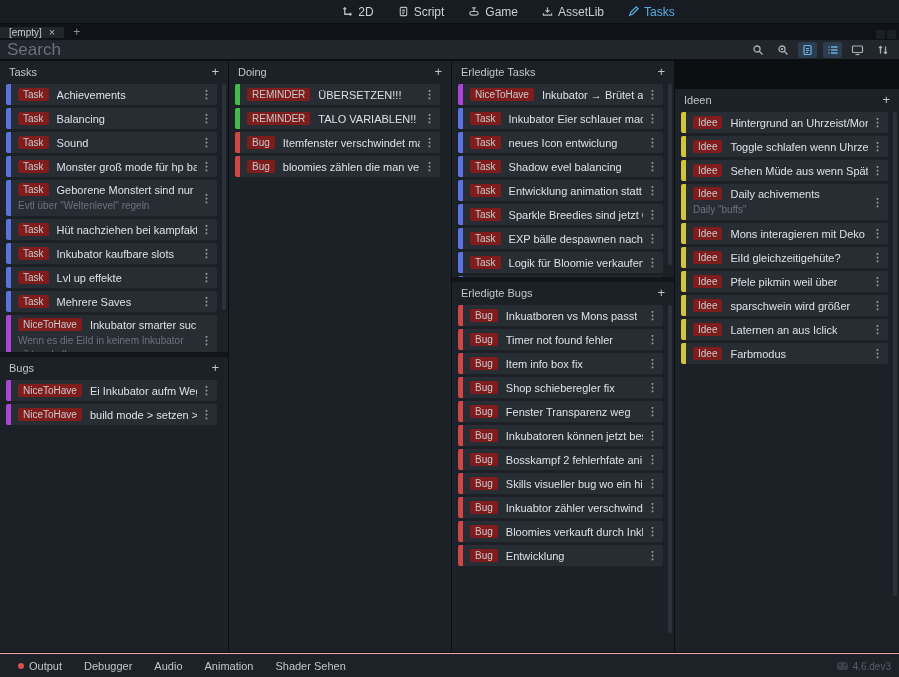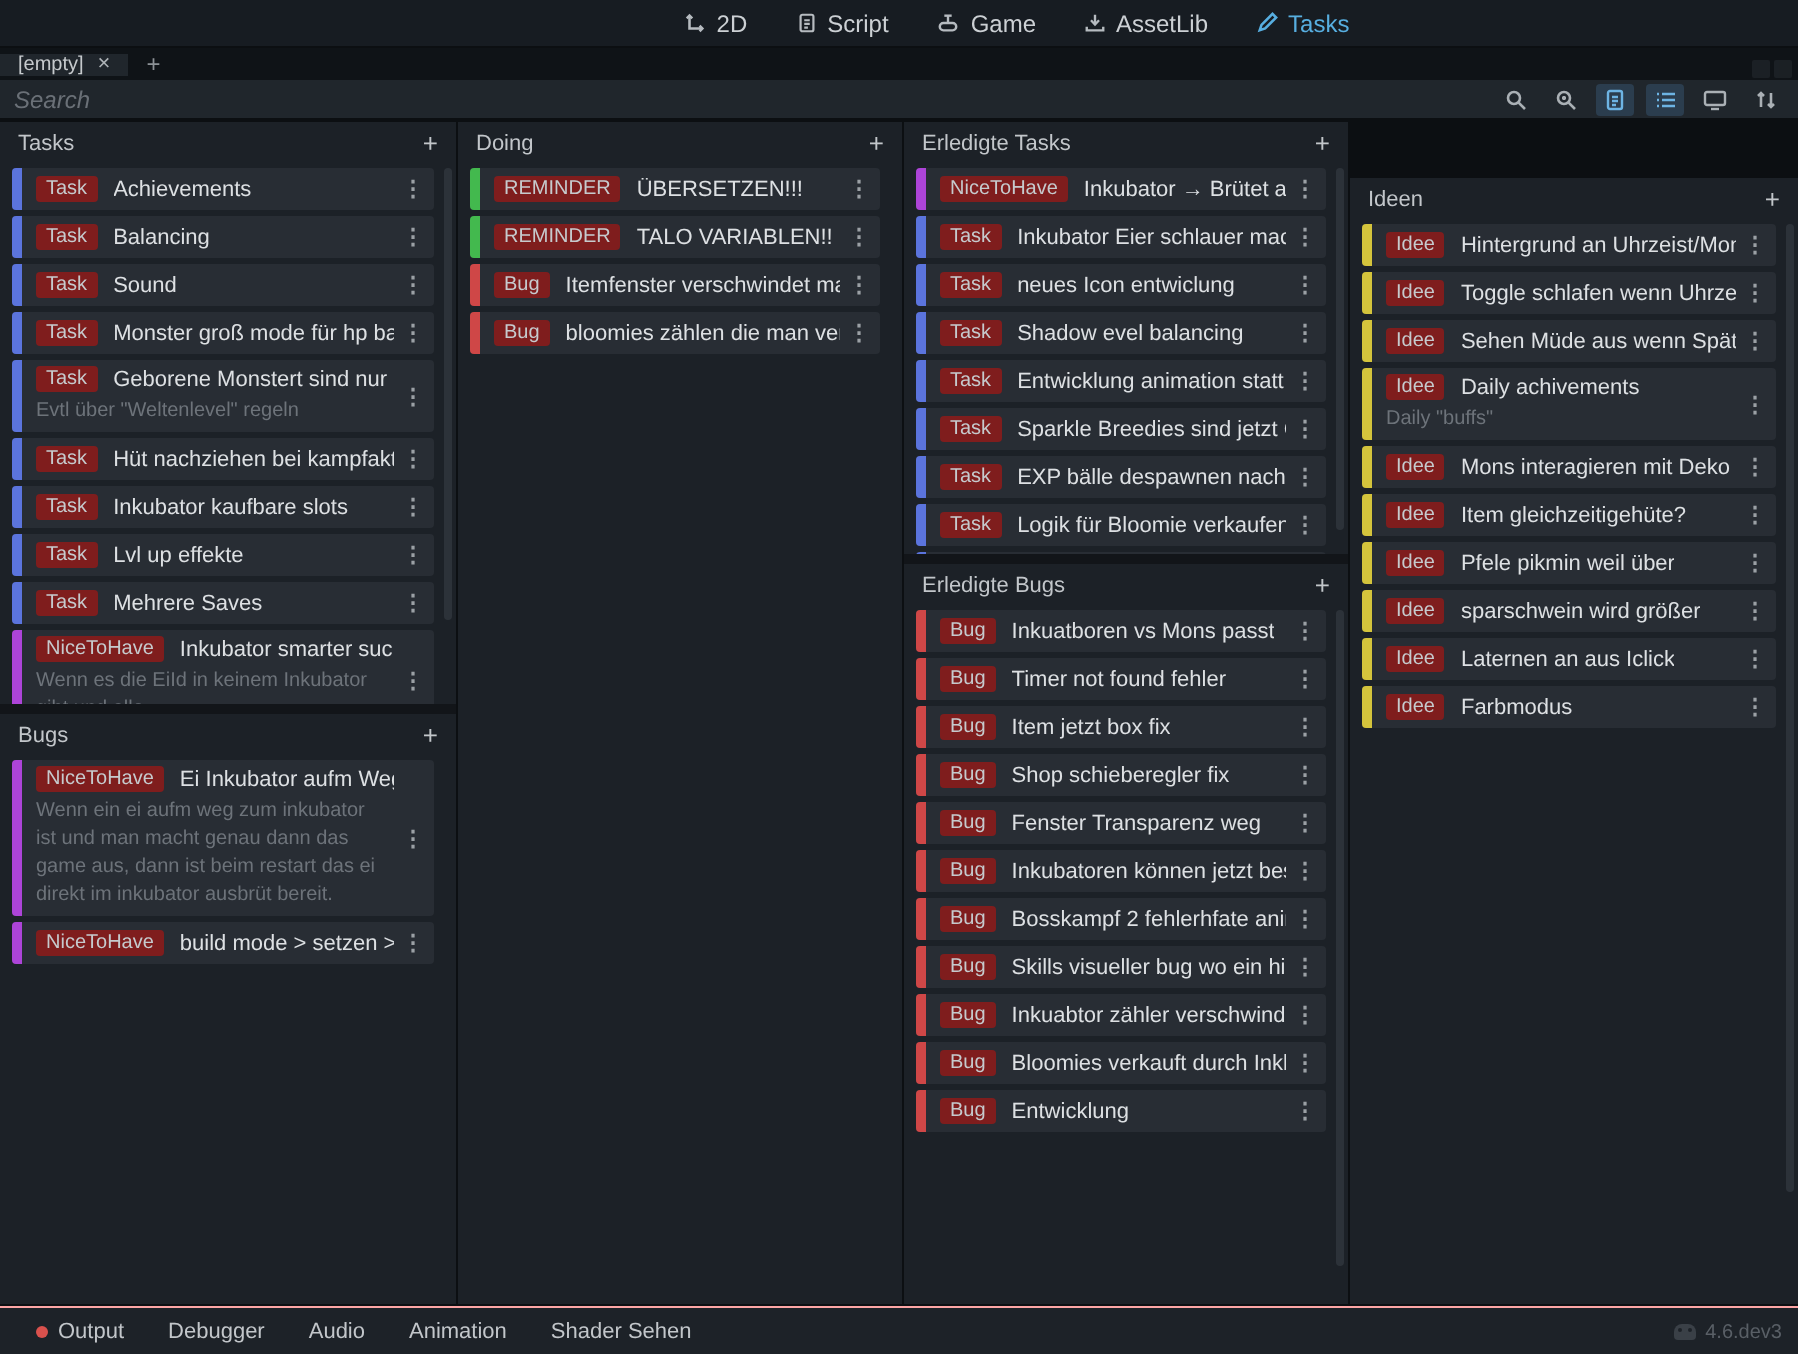--- a/index.html
+++ b/index.html
@@ -31,21 +31,21 @@
   .tab-add { color:#8c9196; font-size:12px; padding:0 9px; display:flex; align-items:center; }
   .tab-scrollers { position:absolute; right:3px; bottom:1px; display:flex; gap:2px; opacity:.45; }
   .tab-scrollers span { width:9px; height:9px; background:#2a3036; border-radius:1px; }
   
   .searchrow {
     height:20px; background:#20262c; display:flex; align-items:center;
     padding:0 7px; gap:6px; border-bottom:1px solid #0c0f12;
   }
   .search-input {
     flex:1; background:transparent; border:none; outline:none;
-    color:#c6cacd; font-size:12px; font-family:"Liberation Sans",sans-serif;font-style:italic;
+    color:#c6cacd; font-size:17px; font-family:"Liberation Sans",sans-serif;
   }
   .search-input::placeholder { color:#6a7077; }
   .icon-btn {
     width:19px; height:16px; display:flex; align-items:center; justify-content:center;
     border-radius:2px;
   }
   .icon-btn svg { stroke:#aab0b5; }
   .icon-btn.active { background:#2b3d4e; }
   .icon-btn.active svg { stroke:#6db4e4; }
   
@@ -305,21 +305,20 @@
           <span>Bugs</span>
           <span class="add-btn">+</span>
         </div>
         <div class="card-list">
           <div class="card" style="--tag-color: #ad44d8;">
             <div class="card-main">
               <div class="card-row">
                 <span class="tag">NiceToHave</span>
                 <span class="title">Ei Inkubator aufm Weg</span>
               </div>
-              <div class="desc">Wenn ein ei aufm weg zum inkubator ist und man macht genau dann das game aus, dann ist beim restart das ei direkt im inkubator ausbrüt bereit.</div>
             </div>
             <span class="kebab">⋮</span>
           </div>
           <div class="card" style="--tag-color: #ad44d8;">
             <div class="card-main">
               <div class="card-row">
                 <span class="tag">NiceToHave</span>
                 <span class="title">build mode &gt; setzen &gt; alt tab &gt; fail</span>
               </div>
             </div>
@@ -506,21 +505,21 @@
                 <span class="tag">Bug</span>
                 <span class="title">Timer not found fehler</span>
               </div>
             </div>
             <span class="kebab">⋮</span>
           </div>
           <div class="card" style="--tag-color: #cf4747;">
             <div class="card-main">
               <div class="card-row">
                 <span class="tag">Bug</span>
-                <span class="title">Item jetzt box fix</span>
+                <span class="title">Item info box fix</span>
               </div>
             </div>
             <span class="kebab">⋮</span>
           </div>
           <div class="card" style="--tag-color: #cf4747;">
             <div class="card-main">
               <div class="card-row">
                 <span class="tag">Bug</span>
                 <span class="title">Shop schieberegler fix</span>
               </div>
@@ -646,21 +645,21 @@
                 <span class="tag">Idee</span>
                 <span class="title">Mons interagieren mit Deko (Eigenschaften per ...</span>
               </div>
             </div>
             <span class="kebab">⋮</span>
           </div>
           <div class="card" style="--tag-color: #d4c43c;">
             <div class="card-main">
               <div class="card-row">
                 <span class="tag">Idee</span>
-                <span class="title">Item gleichzeitigehüte?</span>
+                <span class="title">EiId gleichzeitigehüte?</span>
               </div>
             </div>
             <span class="kebab">⋮</span>
           </div>
           <div class="card" style="--tag-color: #d4c43c;">
             <div class="card-main">
               <div class="card-row">
                 <span class="tag">Idee</span>
                 <span class="title">Pfele pikmin weil über</span>
               </div>

